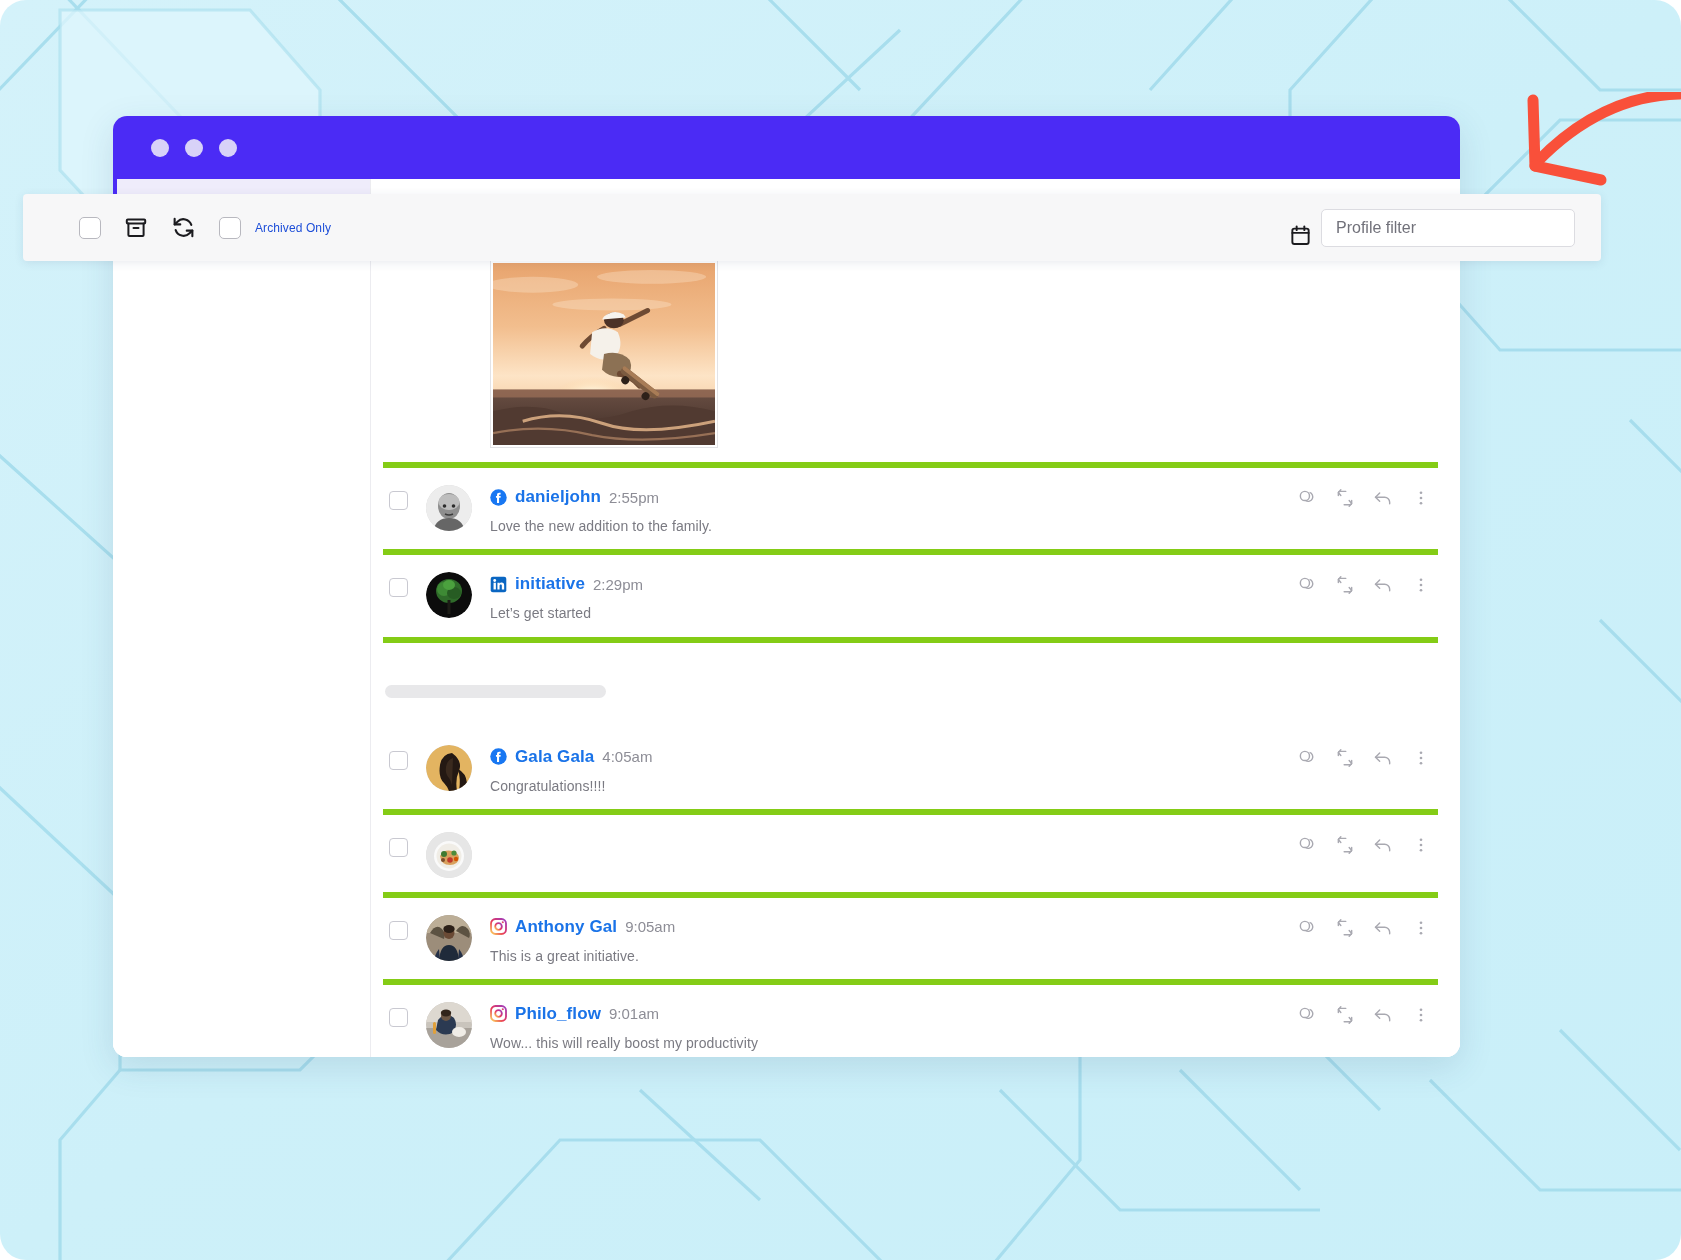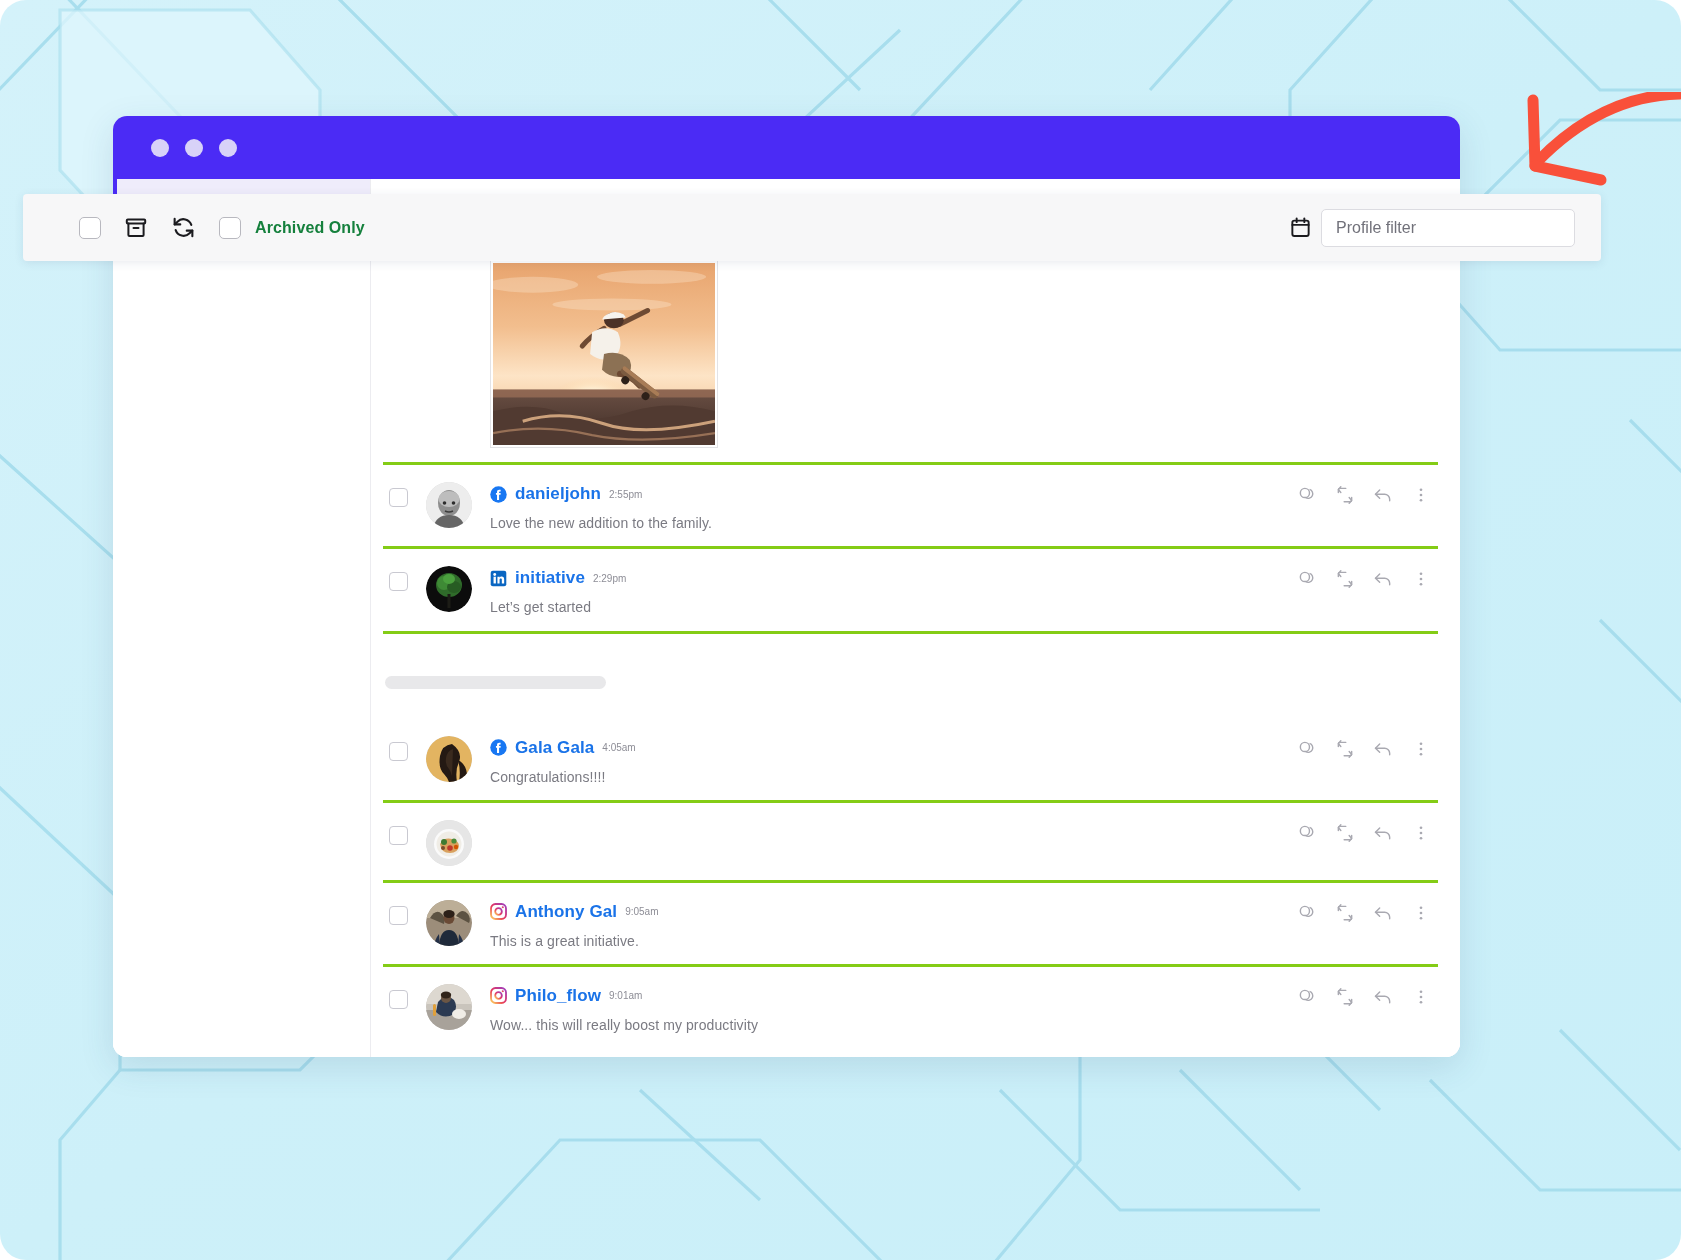--- a/index.html
+++ b/index.html
@@ -76,21 +76,21 @@
   #feed {
     flex: 1;
     background: #fff;
     position: relative;
     overflow: hidden;
   }
   .post {
     display: flex;
     align-items: flex-start;
     padding: 16px 0 14px 0;
-    border-bottom: 3px solid #84cc16;
+    border-bottom: 6px solid #84cc16;
     position: relative;
     margin: 0 22px 0 12px;
   }
   .post:last-child { border-bottom: none; }
 
   .post-check {
     width: 19px; height: 19px;
     flex: 0 0 19px;
     border: 1.6px solid #c9c9d1;
     border-radius: 4px;
@@ -122,21 +122,21 @@
   }
   .net-icon { width: 17px; height: 17px; flex: 0 0 17px; display: block; }
   .post-author {
     font-size: 17px;
     font-weight: bold;
     color: #1A73E8;
     letter-spacing: .1px;
     white-space: nowrap;
   }
   .post-time {
-    font-size: 10px;
+    font-size: 15px;
     color: #8d8d96;
     white-space: nowrap;
   }
   .post-text {
     font-size: 14px;
     color: #7a7a82;
     margin-top: 9px;
     line-height: 1.3;
     letter-spacing: .1px;
   }
@@ -194,30 +194,30 @@
   }
   .tb-check {
     width: 22px; height: 22px;
     border: 1.7px solid #b8b8bf;
     border-radius: 5px;
     background: #fff;
   }
   .tb-icon { color: #1b1b1f; display: flex; align-items: center; }
   .tb-icon svg { display: block; }
   #archived-label {
-    font-size: 16px;
-    font-weight: bold;
-    color: #15803d;
+    font-size: 12px;
+    font-weight: normal;
+    color: #1d4ed8;
     margin-left: -9px;
     letter-spacing: .1px;
   }
   #toolbar-right {
     margin-left: auto;
     display: flex;
-    align-items: center;
+    align-items: flex-end;
     gap: 9px;
   }
   #calendar-icon { color: #1b1b1f; display: flex; }
   .filter-field {
     height: 38px;
     border: 1px solid #dcdce1;
     border-radius: 5px;
     background: #fff;
     display: flex;
     align-items: center;

